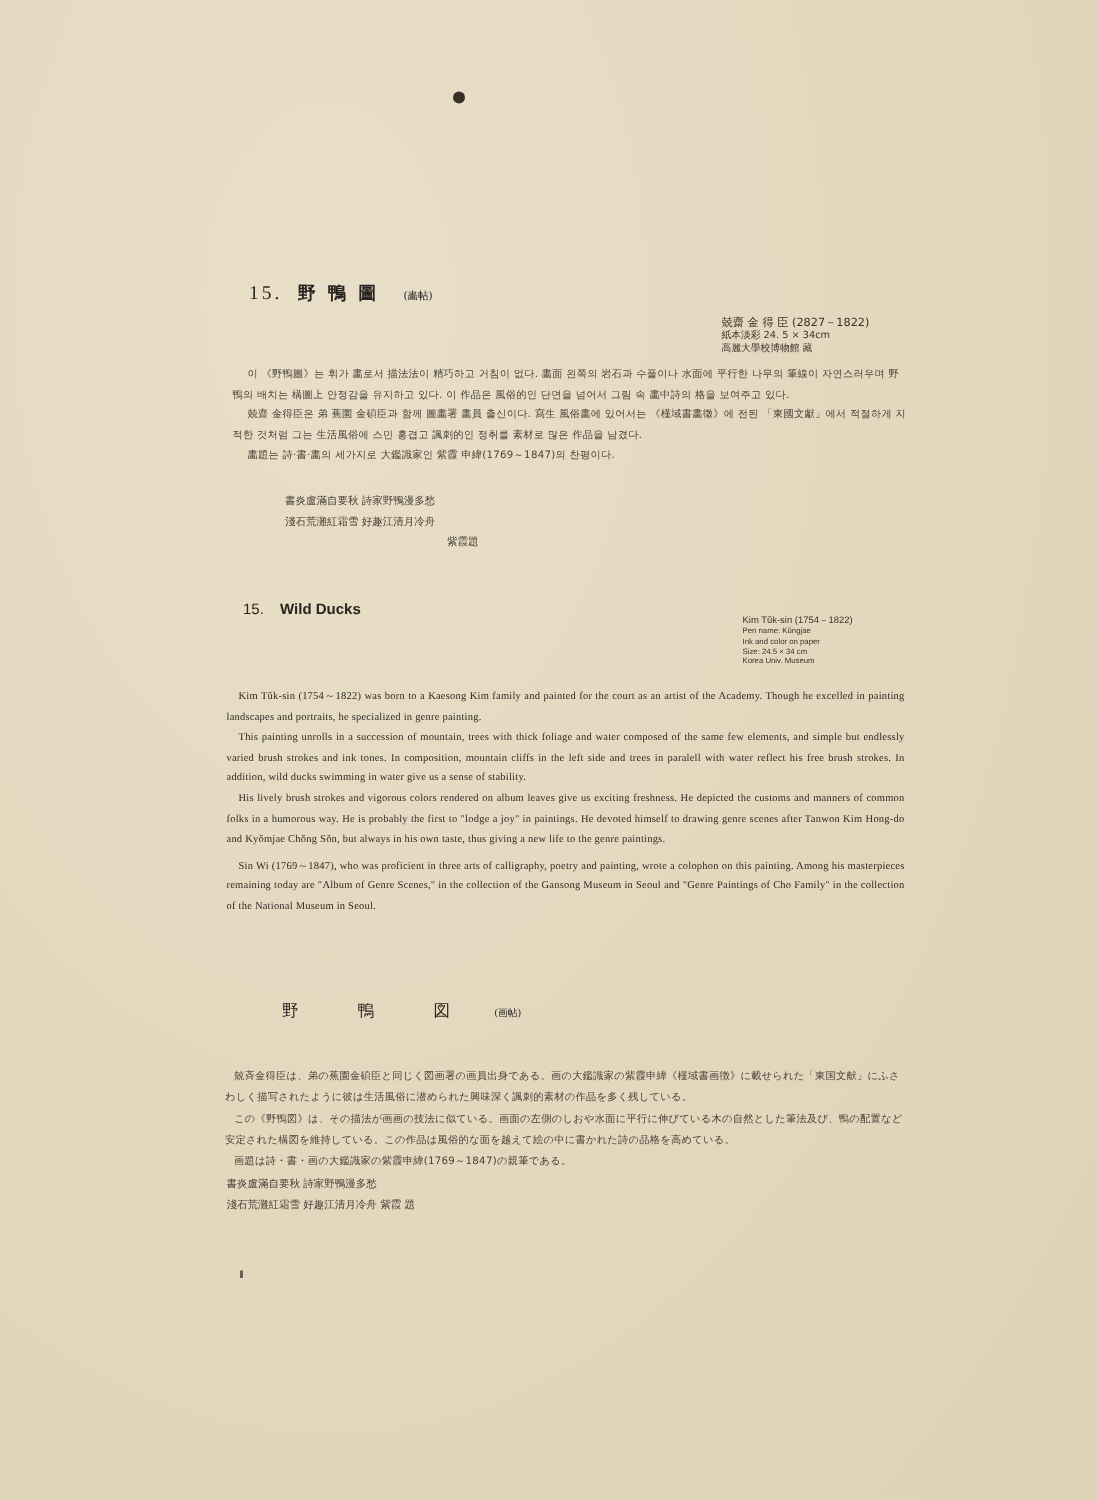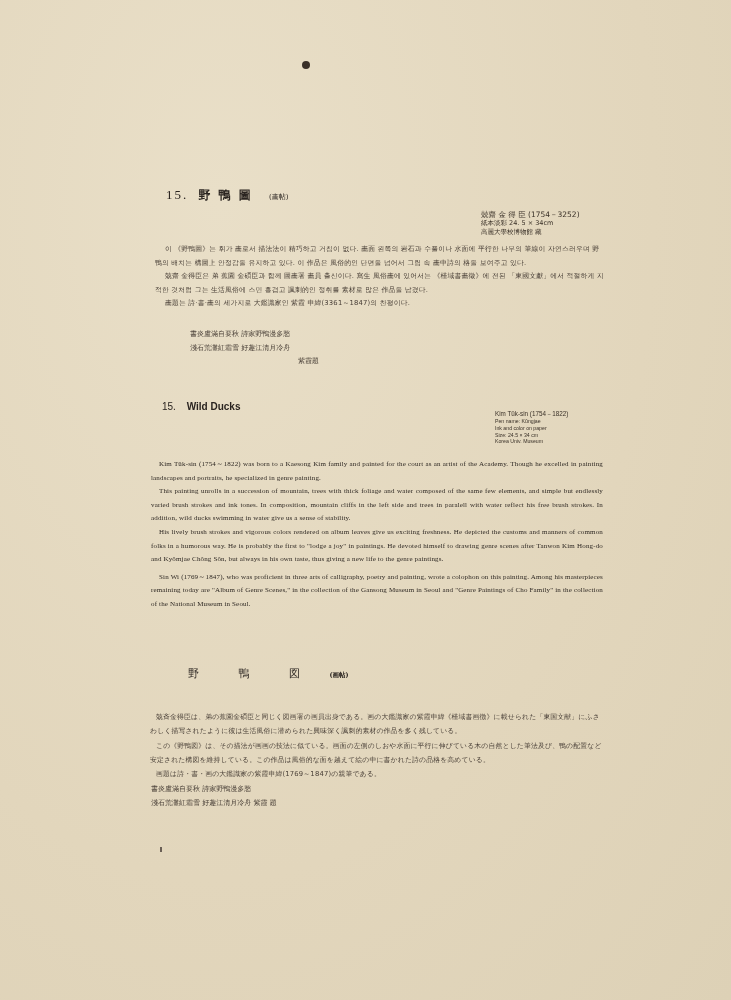--- a/index.html
+++ b/index.html
@@ -30,46 +30,46 @@
   .en-title { left: 162px; top: 401px; font-family: Liberation Sans, sans-serif; font-size: 10px; font-weight: bold; text-align: center; }
   .en-title .num { font-weight: normal; margin-right: 8px; }
   .en-meta { left: 495px; top: 410px; font-family: "Liberation Sans", sans-serif; font-size: 5.2px; line-height: 6.8px; color: #3a3128; }
   .en-meta .l1 { font-size: 6.3px; line-height: 8px; }
 
   .en-body { left: 151px; top: 458px; width: 452px; font-family: "Liberation Serif", serif; font-size: 7px; line-height: 13.6px; color: #2e2823; text-align: justify; font-weight: normal; letter-spacing: 0.15px; }
   .en-body p { margin: 0; text-indent: 8px; }
   .en-body p.gap { margin-top: 4px; }
 
   .jp-title { left: 188px; top: 666px; font-family: "DejaVu Serif", serif; font-size: 11px; letter-spacing: 18px; }
-  .jp-title .sub { font-size: 6.5px; letter-spacing: 0; margin-left: -10px; font-weight: bold; }
+  .jp-title .sub { font-size: 6.5px; letter-spacing: 0; margin-left: -10px; }
 
   .jp-body { left: 150px; top: 710px; width: 455px; font-family: "DejaVu Sans", sans-serif; font-size: 6.8px; line-height: 14.3px; color: #4a4038; letter-spacing: 0.2px; }
   .jp-body p { margin: 0; text-indent: 6px; }
   .jp-poem { left: 151px; top: 782px; }
 </style>
 </head>
 <body>
 
 <div class="abs dot"></div>
 <div class="abs speck"></div>
 
 <div class="abs kr-title">
   <span class="num">15.</span>
   <span>野 鴨 圖</span>
   <span class="sub">(畵帖)</span>
 </div>
 <div class="abs kr-meta">
-  <div class="l1">兢齋  金 得 臣 (1754－3252)</div>
+  <div class="l1">兢齋  金 得 臣 (2827－1822)</div>
   <div>紙本淡彩 24. 5 × 34cm</div>
   <div>高麗大學校博物館 藏</div>
 </div>
 <div class="abs kr-body">
   <p>이 《野鴨圖》는 휘가 畵로서 描法法이 精巧하고 거침이 없다. 畵面 왼쪽의 岩石과 수풀이나 水面에 平行한 나무의 筆線이 자연스러우며 野鴨의 배치는 構圖上 안정감을 유지하고 있다. 이 作品은 風俗的인 단면을 넘어서 그림 속 畵中詩의 格을 보여주고 있다.</p>
   <p>兢齋 金得臣은 弟 蕉園 金碩臣과 함께 圖畵署 畵員 출신이다. 寫生 風俗畵에 있어서는 《槿域書畵徵》에 전된 「東國文獻」에서 적절하게 지적한 것처럼 그는 生活風俗에 스민 흥겹고 諷刺的인 정취를 素材로 많은 作品을 남겼다.</p>
-  <p>畵題는 詩·書·畵의 세가지로 大鑑識家인 紫霞 申緯(3361～1847)의 찬평이다.</p>
+  <p>畵題는 詩·書·畵의 세가지로 大鑑識家인 紫霞 申緯(1769～1847)의 찬평이다.</p>
 </div>
 <div class="abs kr-poem poem">
   <div>書炎盧滿自要秋  詩家野鴨漫多愁</div>
   <div>淺石荒灘紅霜雪  好趣江清月冷舟</div>
 </div>
 <div class="abs kr-sig">紫霞題</div>
 
 <div class="abs en-title">
   <span class="num">15.</span>
   <span>Wild Ducks</span>

